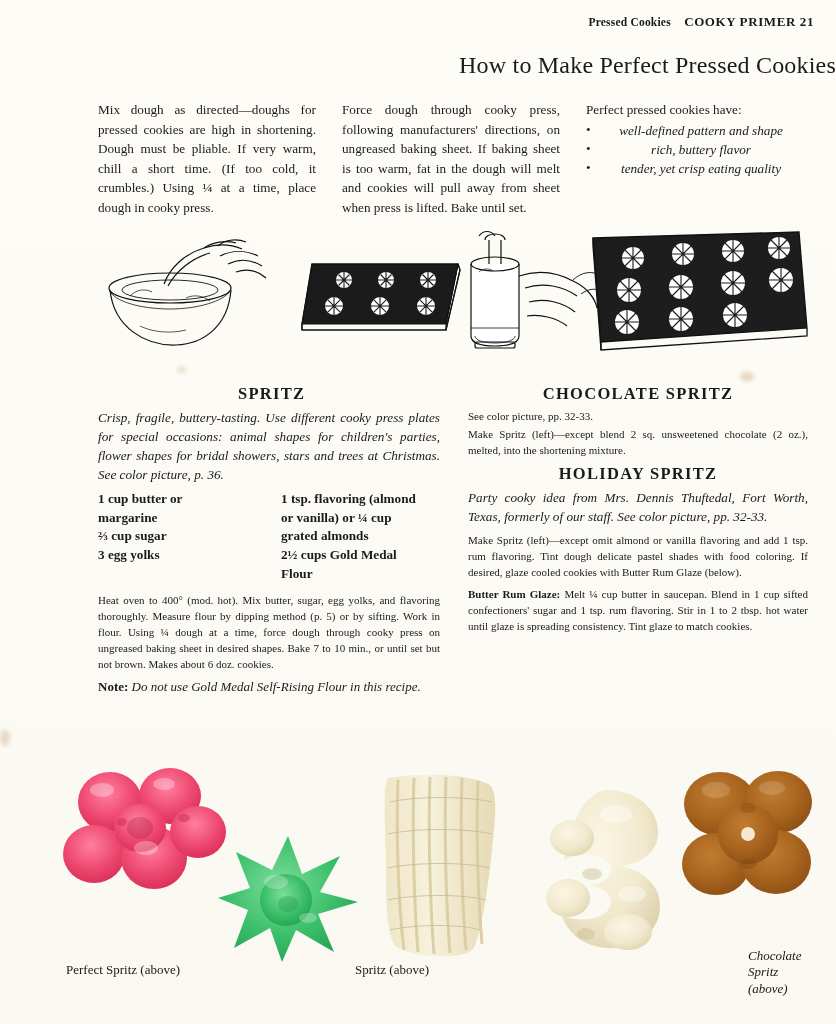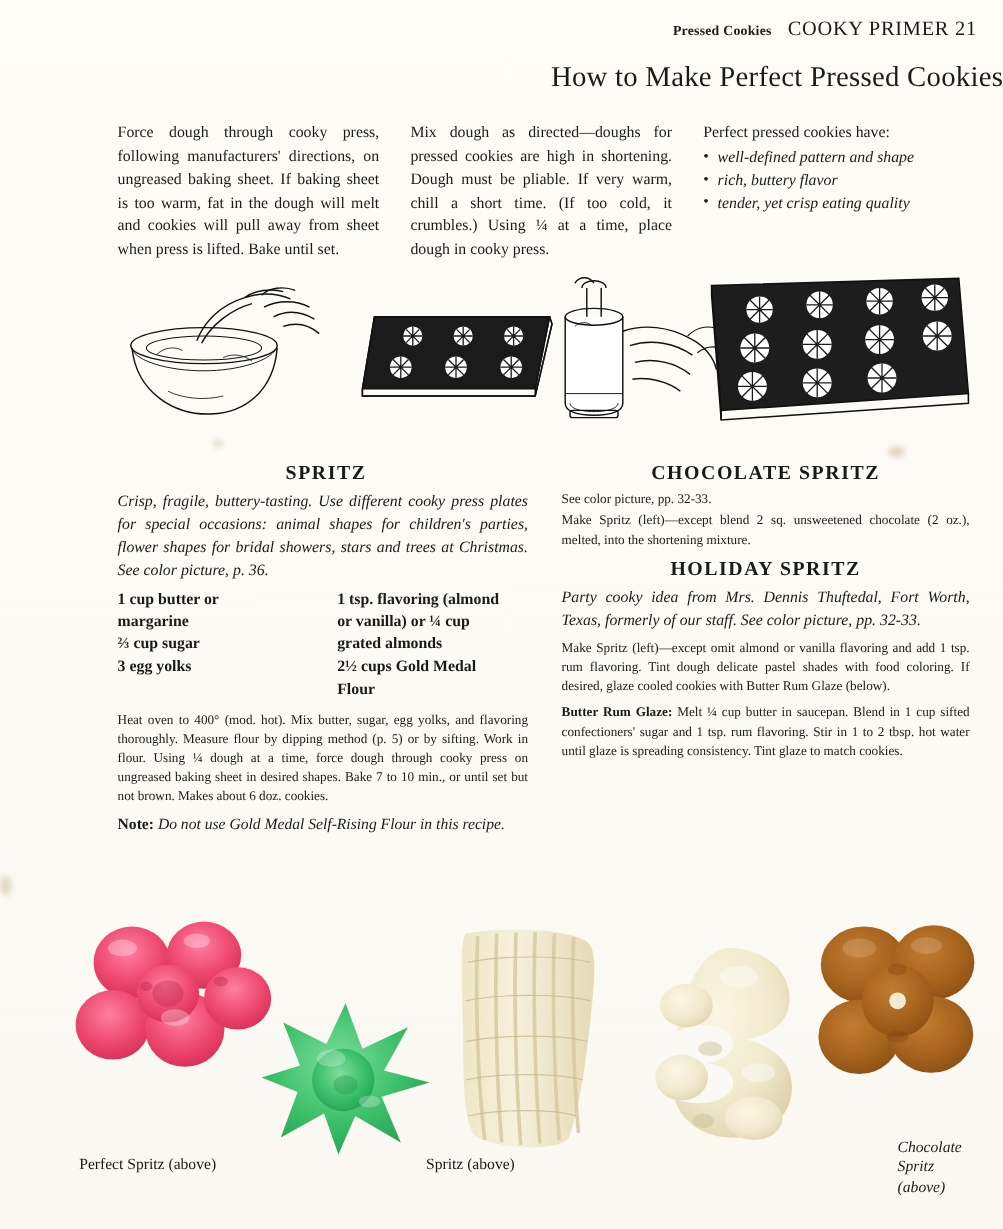--- a/index.html
+++ b/index.html
@@ -29,22 +29,22 @@
     font-size: 12.5px;
     letter-spacing: 0.2px;
     white-space: nowrap;
   }
   .running-head .rh-left {
     font-weight: bold;
     font-size: 11.5px;
     margin-top: 32px;
   }
   .running-head .rh-right {
-    font-weight: normal;
-    font-size: 17px;
+    font-weight: bold;
+    font-size: 13px;
     letter-spacing: 0.6px;
     margin-left: 10px;
   }
   
   .page-title {
     position: absolute;
     top: 52px;
     left: 0;
     width: 836px;
     text-align: right;
@@ -75,20 +75,21 @@
   .bullet-list {
     margin: 1px 0 0 0;
     padding: 0;
     list-style: none;
   }
   .bullet-list li {
     font-style: italic;
     position: relative;
     padding-left: 12px;
     line-height: 1.46;
+    text-align: center;
   }
   .bullet-list li:before {
     content: "\2022";
     position: absolute;
     left: 0;
     top: -1px;
     font-style: normal;
   }
   
   .illus {
@@ -196,24 +197,24 @@
 
   <div class="running-head">
     <span class="rh-left">Pressed Cookies</span>
     <span class="rh-right">COOKY PRIMER 21</span>
   </div>
 
   <div class="page-title">How to Make Perfect Pressed Cookies</div>
 
   <div class="intro">
     <div class="intro-col">
+      <p>Mix dough as directed—doughs for pressed cookies are high in shortening. Dough must be pliable. If very warm, chill a short time. (If too cold, it crumbles.) Using ¼ at a time, place dough in cooky press.</p>
+    </div>
+    <div class="intro-col">
       <p>Force dough through cooky press, following manufacturers' directions, on ungreased baking sheet. If baking sheet is too warm, fat in the dough will melt and cookies will pull away from sheet when press is lifted. Bake until set.</p>
-    </div>
-    <div class="intro-col">
-      <p>Mix dough as directed—doughs for pressed cookies are high in shortening. Dough must be pliable. If very warm, chill a short time. (If too cold, it crumbles.) Using ¼ at a time, place dough in cooky press.</p>
     </div>
     <div class="intro-col third">
       <p>Perfect pressed cookies have:</p>
       <ul class="bullet-list">
         <li>well-defined pattern and shape</li>
         <li>rich, buttery flavor</li>
         <li>tender, yet crisp eating quality</li>
       </ul>
     </div>
   </div>

